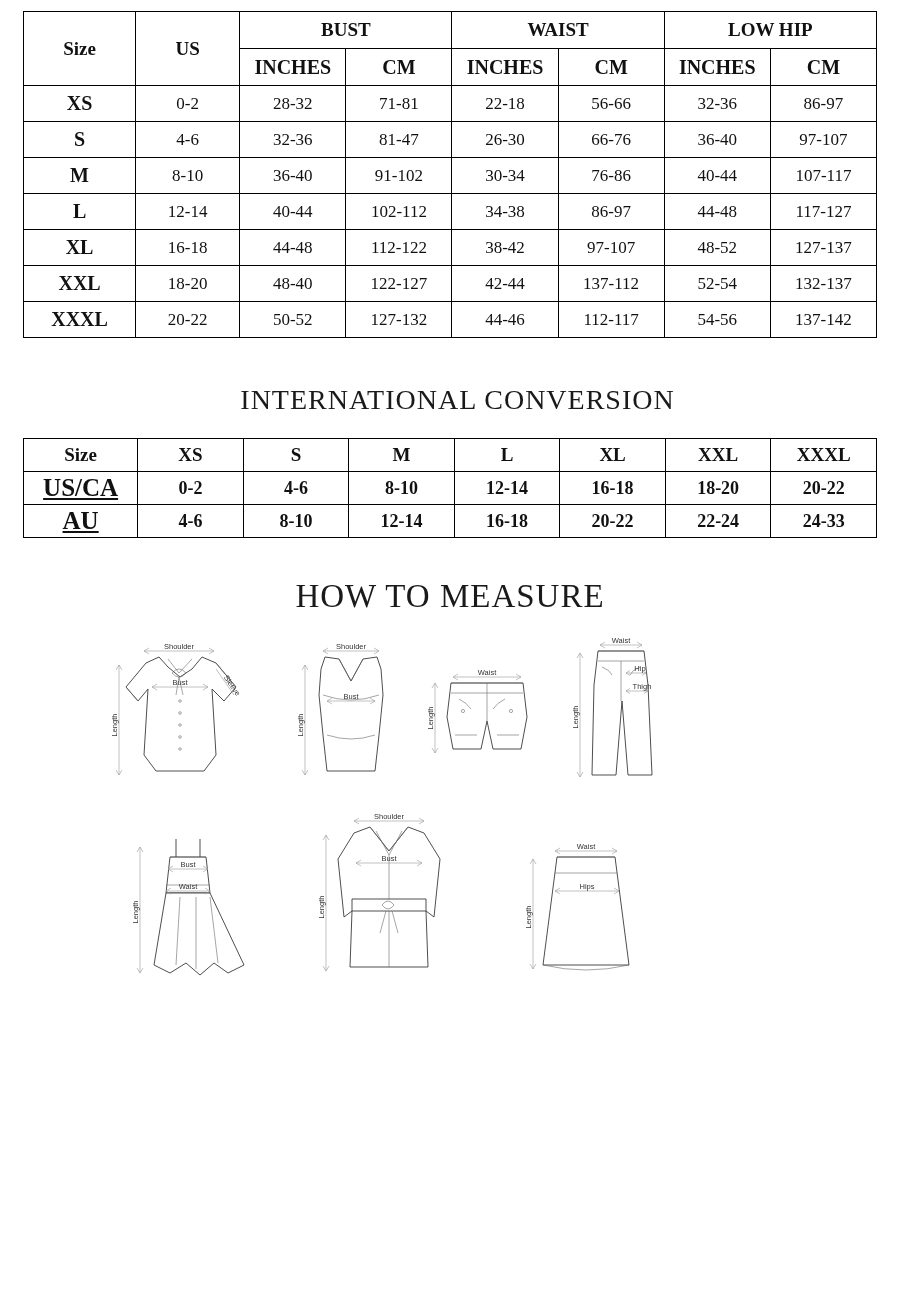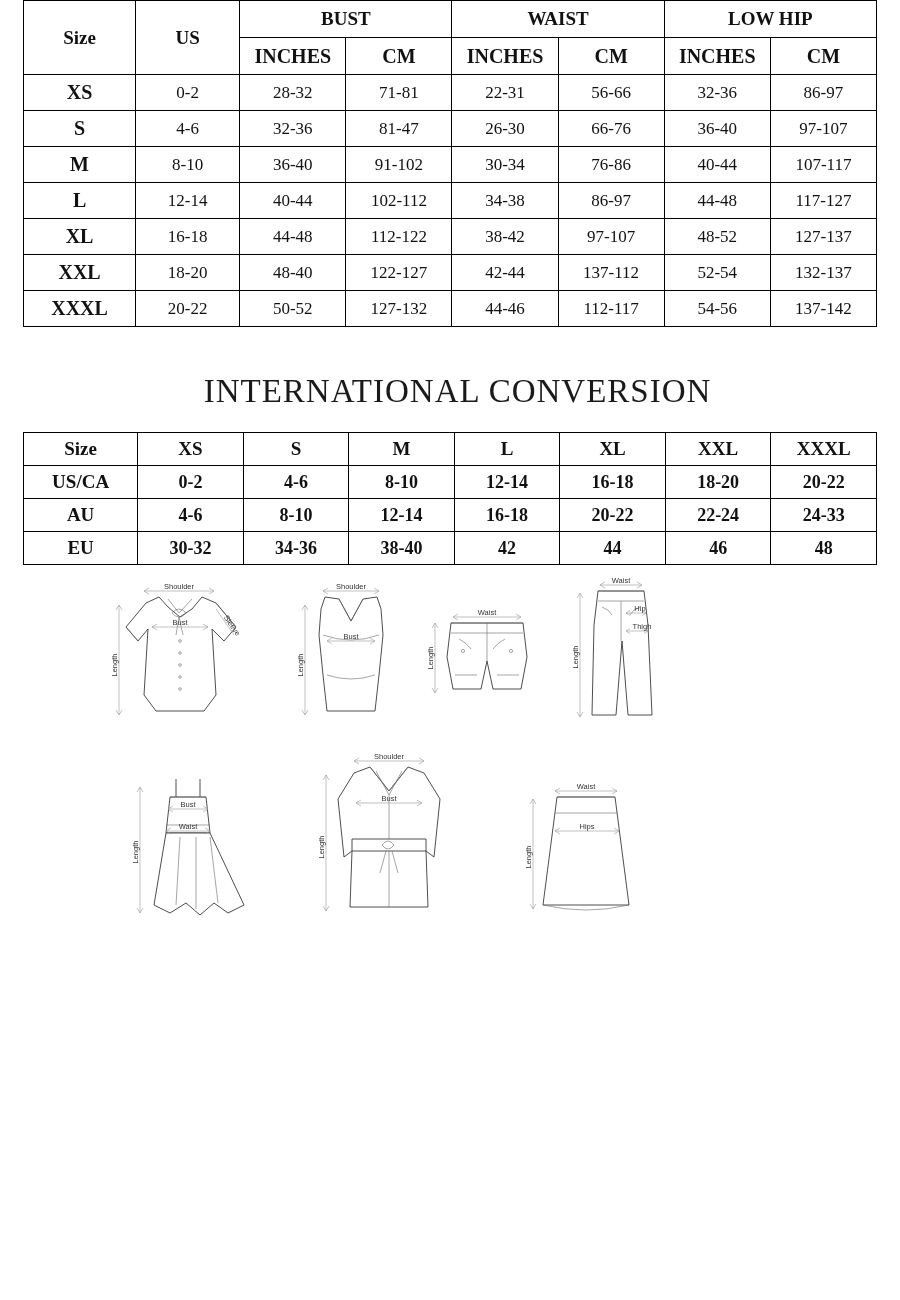--- a/index.html
+++ b/index.html
@@ -20,26 +20,26 @@
   }
   .title {
     text-align: center;
     font-family: "Liberation Serif", serif;
     font-size: 34px;
     letter-spacing: 1px;
     font-weight: 400;
     color: #1a1a1a;
   }
   #size-chart-title { margin: 30px 0 18px 0; }
-  #intl-title { margin: 46px 0 22px 15px; font-size: 33px; }
+  #intl-title { margin: 46px 0 22px 15px; font-size: 28px; }
   #measure-title { margin: 40px 0 10px 0; font-size: 33px; }
 
   table {
     border-collapse: collapse;
-    margin: 0 auto;
+    margin: 11px auto;
     font-family: "Liberation Serif", serif;
   }
   table td, table th {
     border: 1px solid #000;
     text-align: center;
     vertical-align: middle;
     font-weight: 400;
     color: #111;
   }
 
@@ -68,22 +68,23 @@
     font-size: 19px;
     font-weight: 700;
     height: 33px;
   }
   #intl-table td {
     font-size: 18px;
     height: 33px;
     font-weight: 700;
   }
   #intl-table td.rowhead {
-    font-size: 19px;
+    font-size: 25px;
     font-weight: 700;
+    text-decoration: underline;
   }
   #intl-table col { width: 103.5px; }
   #intl-table col.c-first { width: 112px; }
 
   
   .measure-area {
     width: 780px;
     padding: 0 30px;
   }
   .measure-row {
@@ -140,21 +141,21 @@
         <th class="sub">INCHES</th>
         <th class="sub">CM</th>
       </tr>
     </thead>
     <tbody>
       <tr>
         <td class="sizecell">XS</td>
         <td>0-2</td>
         <td>28-32</td>
         <td>71-81</td>
-        <td>22-31</td>
+        <td>22-18</td>
         <td>56-66</td>
         <td>32-36</td>
         <td>86-97</td>
       </tr>
       <tr>
         <td class="sizecell">S</td>
         <td>4-6</td>
         <td>32-36</td>
         <td>81-47</td>
         <td>26-30</td>
@@ -254,33 +255,24 @@
       <tr>
         <td class="rowhead">AU</td>
         <td>4-6</td>
         <td>8-10</td>
         <td>12-14</td>
         <td>16-18</td>
         <td>20-22</td>
         <td>22-24</td>
         <td>24-33</td>
       </tr>
-      <tr>
-        <td class="rowhead">EU</td>
-        <td>30-32</td>
-        <td>34-36</td>
-        <td>38-40</td>
-        <td>42</td>
-        <td>44</td>
-        <td>46</td>
-        <td>48</td>
-      </tr>
     </tbody>
   </table>
 
+  <h1 class="title" id="measure-title">HOW TO MEASURE</h1>
 
   <div class="measure-area">
 
     <div class="measure-row row1">
 
       <div class="fig">
         <svg width="175" height="180" viewBox="0 0 175 180">
 
           <path class="mline" d="M40 26 H110"></path>
           <path class="mline" d="M40 26 l5 -3 M40 26 l5 3 M110 26 l-5 -3 M110 26 l-5 3"></path>

